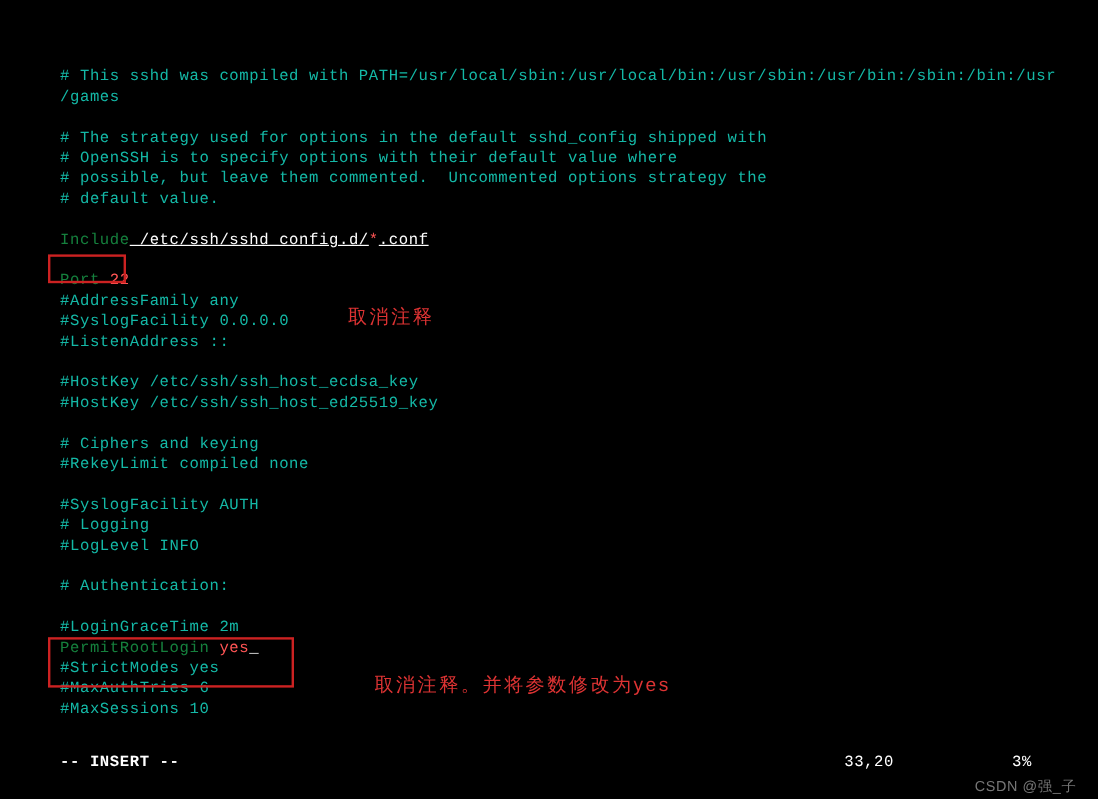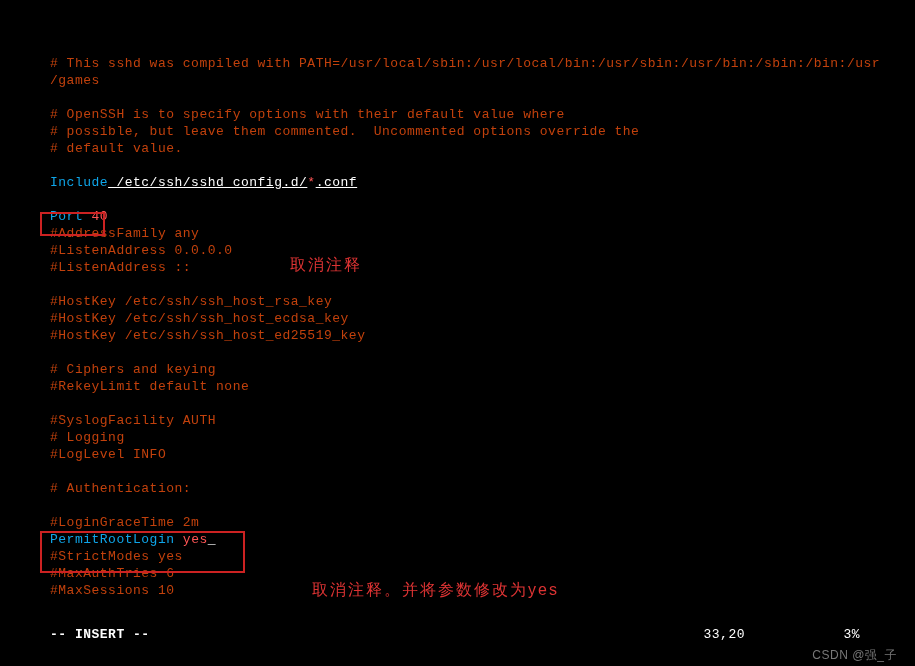--- a/index.html
+++ b/index.html
@@ -21,27 +21,27 @@
     .terminal {
       padding: 56px 0 0 50px;
       color: #00dddd;
       position: relative;
     }
     .line {
       white-space: pre;
       min-height: 17px;
     }
     .comment {
-      color: #c2410c;
+      color: #14b8a6;
     }
     .keyword {
       color: #ff5555;
     }
     .directive {
-      color: #0ea5e9;
+      color: #15803d;
     }
     .white {
       color: #ffffff;
       text-decoration: underline;
     }
     .highlight-box-1 {
       position: absolute;
       border: 2px solid #cc2222;
       left: 40px;
       top: 212px;
@@ -64,21 +64,21 @@
       top: 215px;
       color: #dd3333;
       font-size: 16px;
       font-family: "SimSun", "Microsoft YaHei", sans-serif;
       letter-spacing: 2px;
       margin-top: 40px;
     }
     .annotation-2 {
       position: absolute;
       left: 312px;
-      top: 580px;
+      top: 562px;
       color: #dd3333;
       font-size: 16px;
       font-family: "SimSun", "Microsoft YaHei", sans-serif;
       letter-spacing: 2px;
     }
     .status-bar {
       position: absolute;
       bottom: 22px;
       left: 50px;
       right: 20px;
@@ -109,37 +109,37 @@
       color: #fff;
     }
   </style>
 </head>
 <body>
 
 <div class="terminal">
   <div class="line comment"># This sshd was compiled with PATH=/usr/local/sbin:/usr/local/bin:/usr/sbin:/usr/bin:/sbin:/bin:/usr</div>
   <div class="line comment">/games</div>
   <div class="line"> </div>
+  <div class="line comment"># The strategy used for options in the default sshd_config shipped with</div>
   <div class="line comment"># OpenSSH is to specify options with their default value where</div>
-  <div class="line comment"># possible, but leave them commented.  Uncommented options override the</div>
+  <div class="line comment"># possible, but leave them commented.  Uncommented options strategy the</div>
   <div class="line comment"># default value.</div>
   <div class="line"> </div>
   <div class="line"><span class="directive">Include</span><span class="white"> /etc/ssh/sshd_config.d/</span><span class="keyword">*</span><span class="white">.conf</span></div>
   <div class="line"> </div>
-  <div class="line"><span class="directive">Port</span><span class="keyword"> 40</span></div>
+  <div class="line"><span class="directive">Port</span><span class="keyword"> 22</span></div>
   <div class="line comment">#AddressFamily any</div>
-  <div class="line comment">#ListenAddress 0.0.0.0</div>
+  <div class="line comment">#SyslogFacility 0.0.0.0</div>
   <div class="line comment">#ListenAddress ::</div>
   <div class="line"> </div>
-  <div class="line comment">#HostKey /etc/ssh/ssh_host_rsa_key</div>
   <div class="line comment">#HostKey /etc/ssh/ssh_host_ecdsa_key</div>
   <div class="line comment">#HostKey /etc/ssh/ssh_host_ed25519_key</div>
   <div class="line"> </div>
   <div class="line comment"># Ciphers and keying</div>
-  <div class="line comment">#RekeyLimit default none</div>
+  <div class="line comment">#RekeyLimit compiled none</div>
   <div class="line"> </div>
   <div class="line comment">#SyslogFacility AUTH</div>
   <div class="line comment"># Logging</div>
   <div class="line comment">#LogLevel INFO</div>
   <div class="line"> </div>
   <div class="line comment"># Authentication:</div>
   <div class="line"> </div>
   <div class="line comment">#LoginGraceTime 2m</div>
   <div class="line"><span class="directive">PermitRootLogin</span><span class="keyword"> yes</span><span class="cursor">_</span></div>
   <div class="line comment">#StrictModes yes</div>

